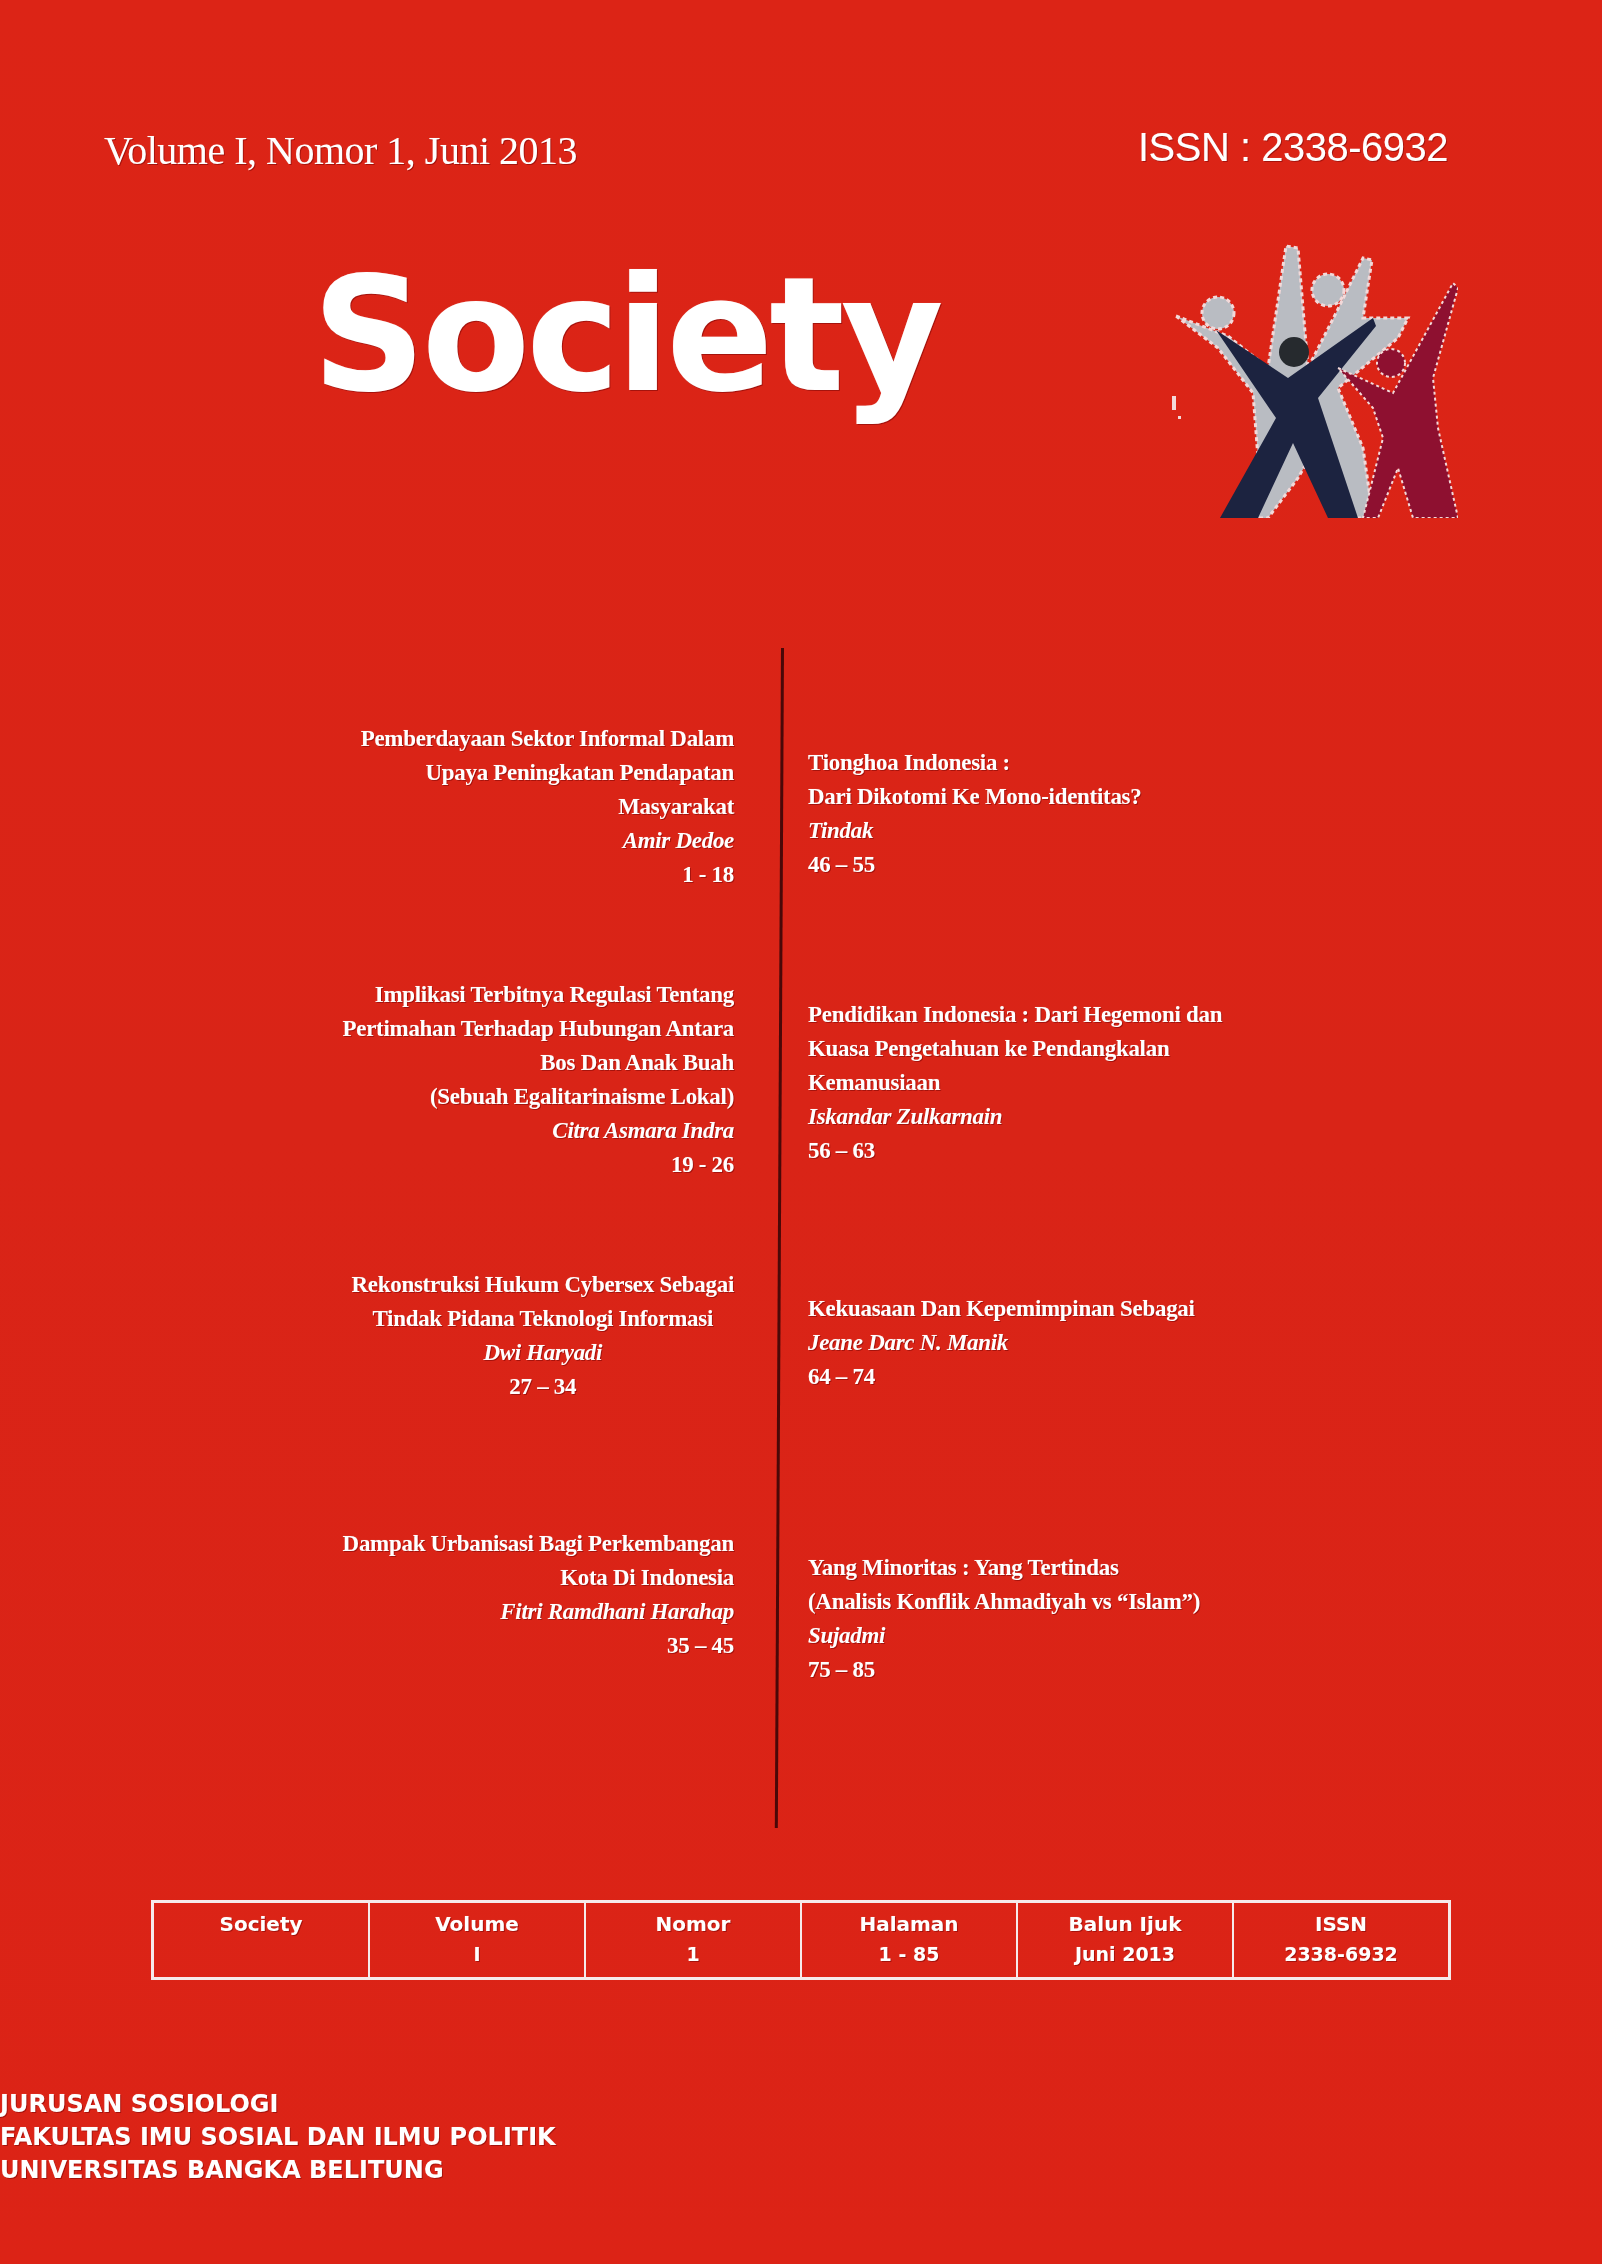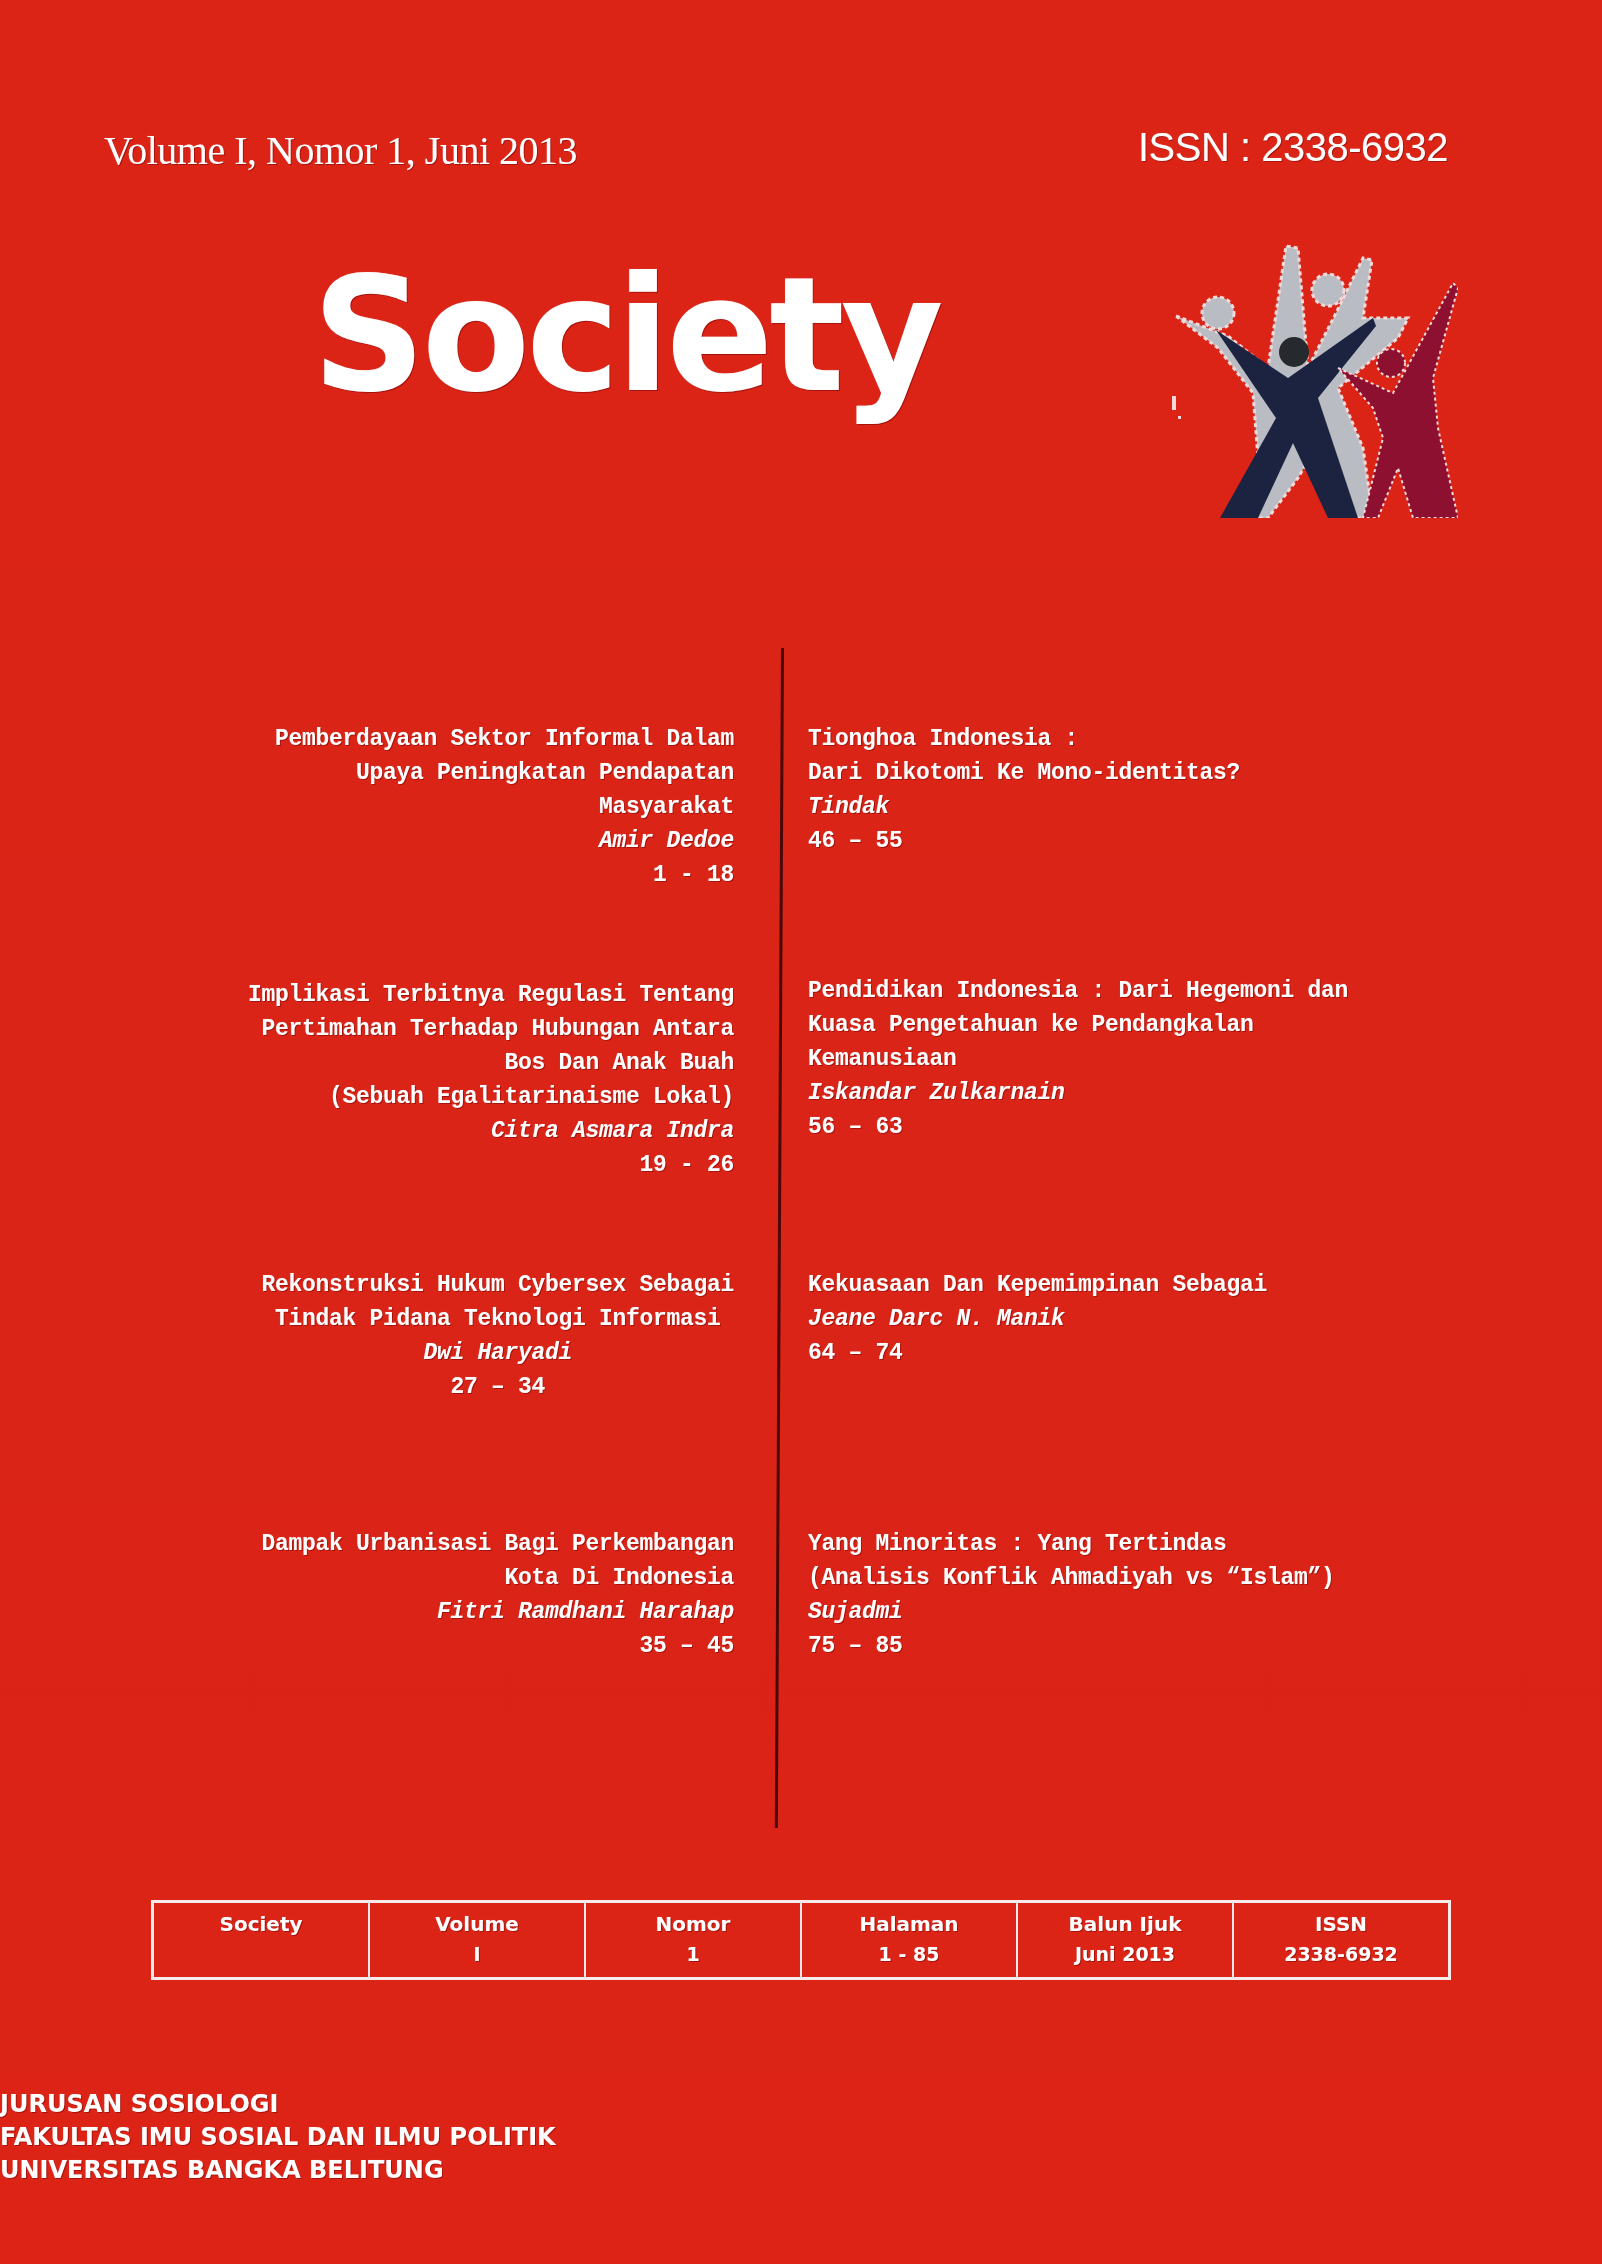--- a/index.html
+++ b/index.html
@@ -74,33 +74,34 @@
       width: 3px;
       height: 1180px;
       background: #4a0808;
       transform: rotate(0.3deg);
       transform-origin: top center;
     }
 
     
     .article {
       position: absolute;
-      font-family: Liberation Mono, monospace;
+      font-family: Liberation Serif, serif;
       font-weight: bold;
       font-size: 23px;
       line-height: 34px;
       letter-spacing: -0.3px;
     }
     .article.left {
       right: 868px;
       text-align: right;
     }
     .article.right {
       left: 808px;
       text-align: left;
+      margin-top: 24px;
     }
     .article .line {
       display: block;
       white-space: nowrap;
     }
     .article .author {
       display: block;
       font-style: italic;
       white-space: nowrap;
     }

